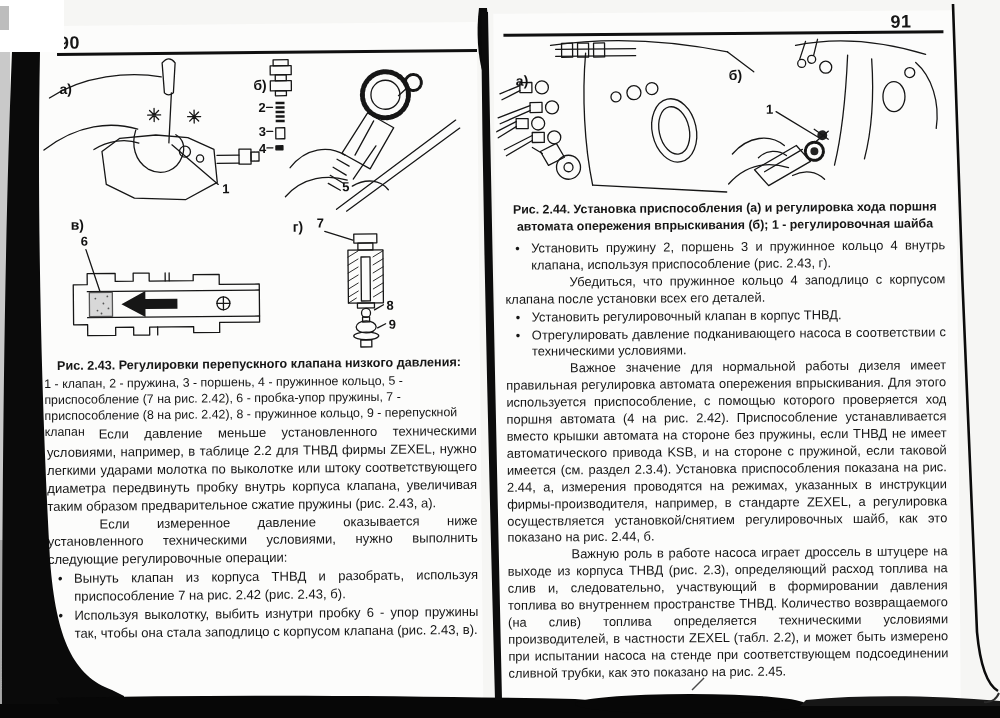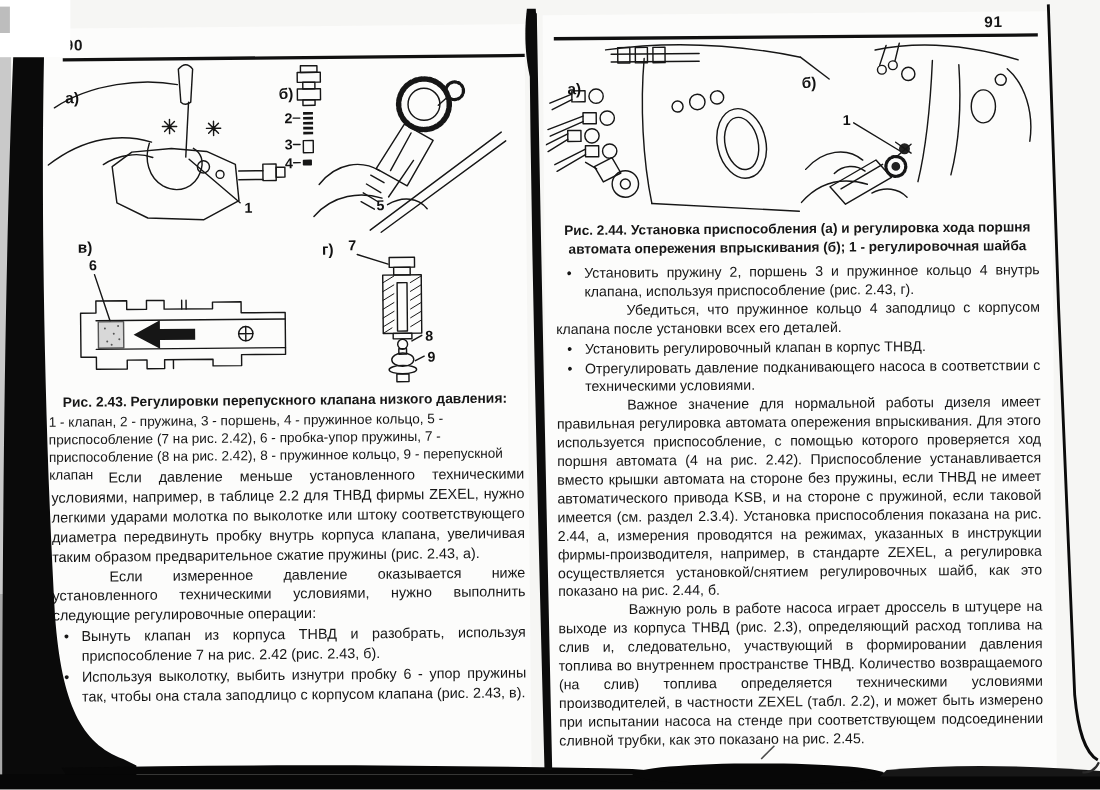--- a/index.html
+++ b/index.html
@@ -4,21 +4,21 @@
 <style>
   html,body{margin:0;padding:0;}
   body{
     width:1000px;height:718px;position:relative;overflow:hidden;
     background:#f6f6f4;
     font-family:"Liberation Sans",sans-serif;color:#161616;
   }
   .page{position:absolute;background:#fcfcfb;z-index:1;}
   #page-left{left:38px;top:24px;width:442px;height:678px;transform:rotate(-0.55deg);}
   #page-right{left:496px;top:12px;width:462px;height:690px;transform:rotate(-0.45deg);}
-  .pagenum{position:absolute;font-weight:bold;font-size:14px;letter-spacing:.5px;}
+  .pagenum{position:absolute;font-weight:bold;font-size:18px;letter-spacing:.5px;}
   #pn-left{left:24px;top:7px;}
   #pn-right{right:44px;top:1px;}
   .headrule{position:absolute;background:#101010;}
   #rule-left{left:22px;top:27px;width:420px;height:3px;}
   #rule-right{left:10px;top:20px;width:440px;height:2.5px;}
   .figsvg{position:absolute;}
   #fig-243{left:0;top:28px;}
   #fig-244{left:2px;top:22px;}
   .figsvg text{font-family:"Liberation Sans",sans-serif;font-weight:bold;font-size:13px;fill:#111;}
   .figsvg text.flabel{font-size:14px;}

